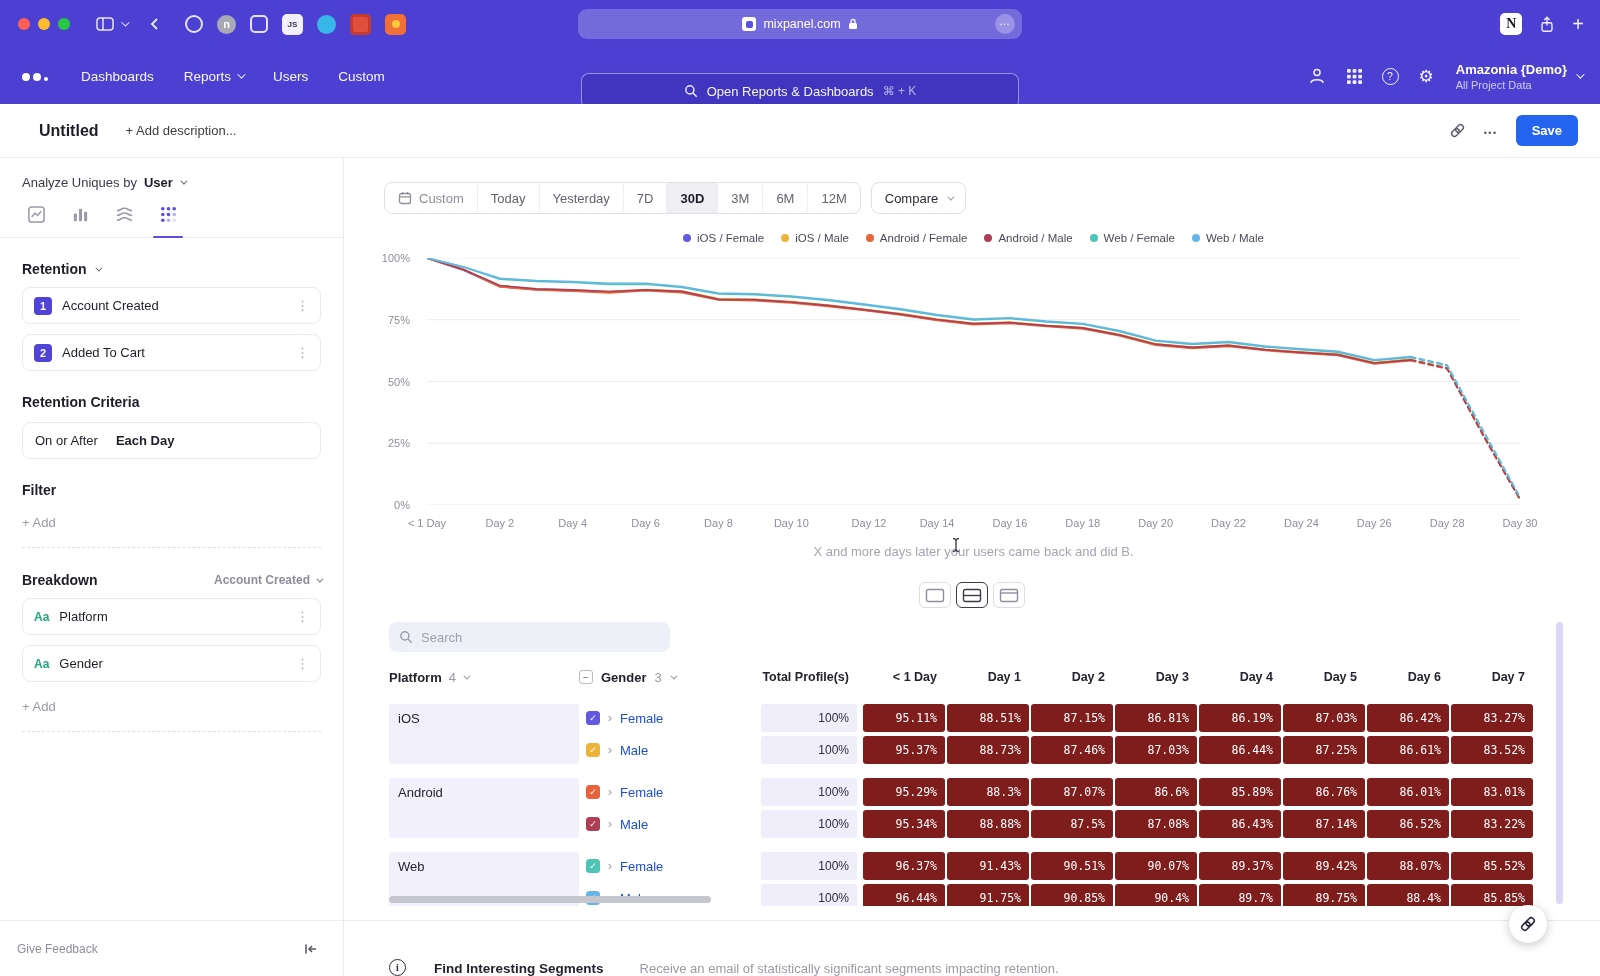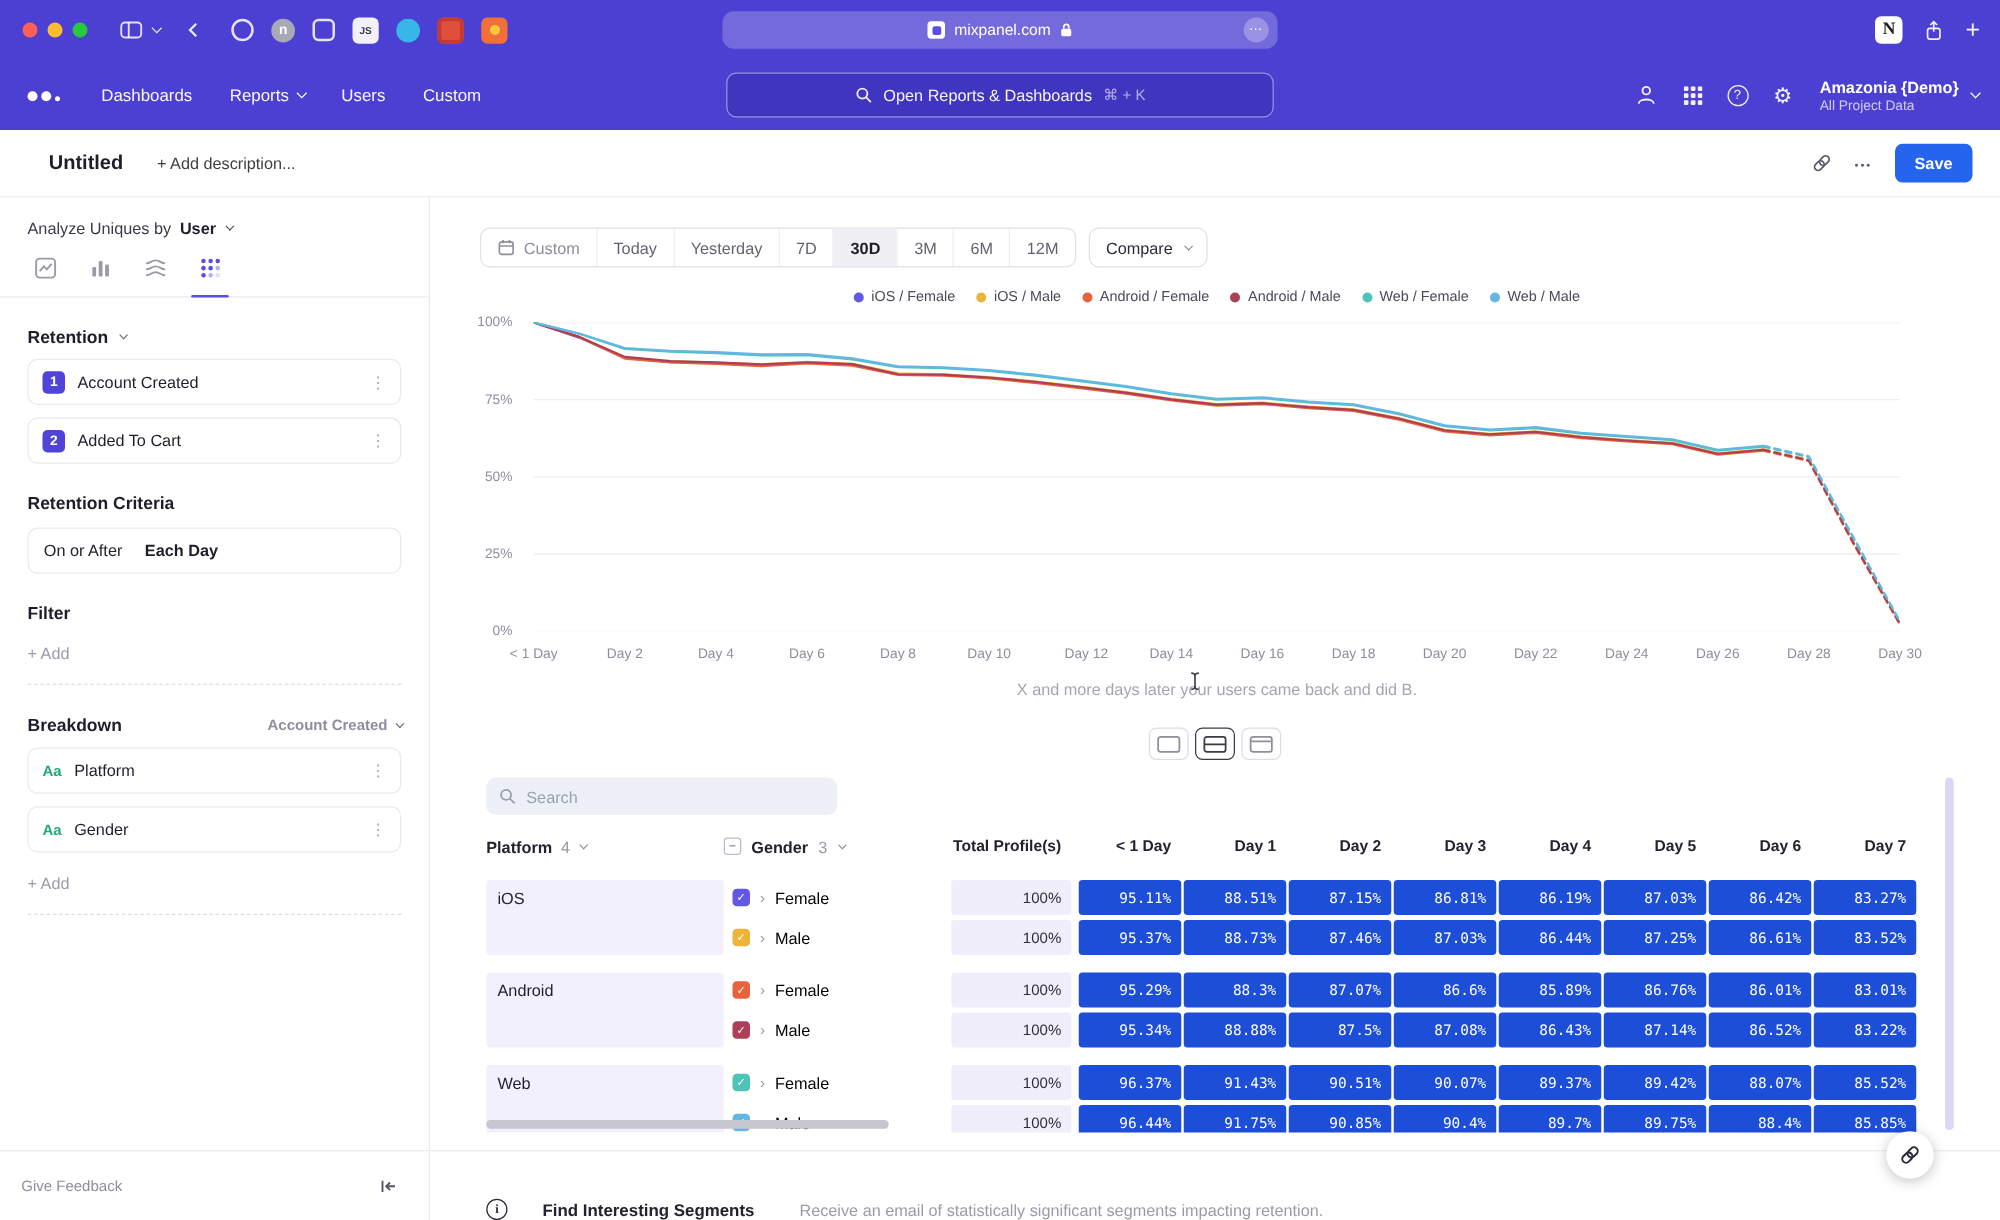--- a/index.html
+++ b/index.html
@@ -38,21 +38,21 @@
   .white-icon{color:rgba(255,255,255,.92);display:flex}
   .plus-glyph{font-size:20px;color:rgba(255,255,255,.92)}
   .plus-glyph::before{content:"+"}
 
   
   .app-nav{position:absolute;top:48px;left:0;right:0;height:56px;background:#4C40D2;display:flex;align-items:center}
   .mixpanel-logo{display:flex;align-items:flex-end;gap:3px;margin-left:22px;height:10px}
   .logo-dot{background:#fff;border-radius:50%}
   .nav-items{display:flex;gap:30px;margin-left:33px}
   .nav-item{color:rgba(255,255,255,.96);font-size:13.5px;display:flex;align-items:center;gap:6px}
-  .nav-search{position:absolute;left:50%;transform:translateX(-50%);top:10px;width:438px;height:36px;background:rgba(25,14,125,.22);border:1px solid rgba(255,255,255,.45);border-radius:8px;display:flex;align-items:center;justify-content:center;gap:9px;color:rgba(255,255,255,.9)}
+  .nav-search{position:absolute;left:50%;transform:translateX(-50%);top:25px;width:438px;height:36px;background:rgba(25,14,125,.22);border:1px solid rgba(255,255,255,.45);border-radius:8px;display:flex;align-items:center;justify-content:center;gap:9px;color:rgba(255,255,255,.9)}
   .nav-search .ph{font-size:13px;color:rgba(255,255,255,.95)}
   .nav-search .sc{font-size:12px;color:rgba(255,255,255,.6)}
   .nav-right{position:absolute;right:18px;top:0;height:56px;display:flex;align-items:center;gap:20px}
   .nav-ic{color:rgba(255,255,255,.92);display:flex;align-items:center}
   .help-circle{width:17px;height:17px;border:1.4px solid rgba(255,255,255,.92);border-radius:50%;font-size:10.5px;display:flex;align-items:center;justify-content:center}
   .help-circle::before{content:"?"}
   .gear{font-size:17px}
   .gear::before{content:"⚙"}
   .project{display:flex;align-items:center;gap:9px;color:#fff;margin-left:2px}
   .project .pname{font-size:13px;font-weight:bold}
@@ -135,23 +135,23 @@
   .t-body{margin-top:12px}
   .t-group{display:flex;margin-bottom:14px}
   .platform-cell{width:190px;height:60px;background:#F2F0FC;border-radius:3px;font-size:13px;color:#23232F;padding:7px 9px}
   .t-rows{display:flex;flex-direction:column;gap:4px}
   .t-row{display:flex;align-items:center;height:28px}
   .gender-cell{width:182px;display:flex;align-items:center;gap:8px;padding-left:7px}
   .cbox{width:14px;height:14px;border-radius:3.5px;color:#fff;font-size:9px;display:flex;align-items:center;justify-content:center}
   .cbox::before{content:"✓"}
   .row-chev{color:#9A9AA6;font-size:12px}
   .row-chev::before{content:"›"}
-  .gender-label{font-size:13px;color:#000000}
+  .gender-label{font-size:13px;color:#1d4ed8}
   .total-cell{width:96px;margin-right:6px;height:28px;background:#F0EEFA;border-radius:3px;display:flex;align-items:center;justify-content:flex-end;padding-right:8px;font-size:12px;color:#2B2B3B}
-  .val-cell{width:82px;margin-right:2px;height:28px;background:#1d4ed8;border-radius:3px;display:flex;align-items:center;justify-content:flex-end;padding-right:8px;font-family:"DejaVu Sans Mono",monospace;font-size:11.5px;color:#fff}
+  .val-cell{width:82px;margin-right:2px;height:28px;background:#7f1d1d;border-radius:3px;display:flex;align-items:center;justify-content:flex-end;padding-right:8px;font-family:"DejaVu Sans Mono",monospace;font-size:11.5px;color:#fff}
   .h-scrollbar{position:absolute;left:45px;top:738px;width:322px;height:7px;border-radius:4px;background:#C6C6CE;z-index:4}
   .v-scrollbar{position:absolute;right:37px;top:464px;width:7px;height:282px;border-radius:4px;background:#DBD7F4}
 
   
   .bottom-bar{position:absolute;left:0;right:0;bottom:0;height:56px;background:#fff;border-top:1px solid #ECECF0;display:flex}
   .bb-left{width:344px;border-right:1px solid #EAEAEF;display:flex;align-items:center;justify-content:space-between;padding:0 24px 0 17px}
   .feedback{font-size:12px;color:#8E8E9C}
   .collapse{color:#55555F;display:flex}
   .bb-right{flex:1;display:flex;align-items:flex-end;padding-left:45px;gap:28px}
   .info-circle{width:17px;height:17px;border:1.5px solid #2B2B3B;border-radius:50%;display:flex;align-items:center;justify-content:center;font-size:10px;font-weight:bold;color:#2B2B3B}

